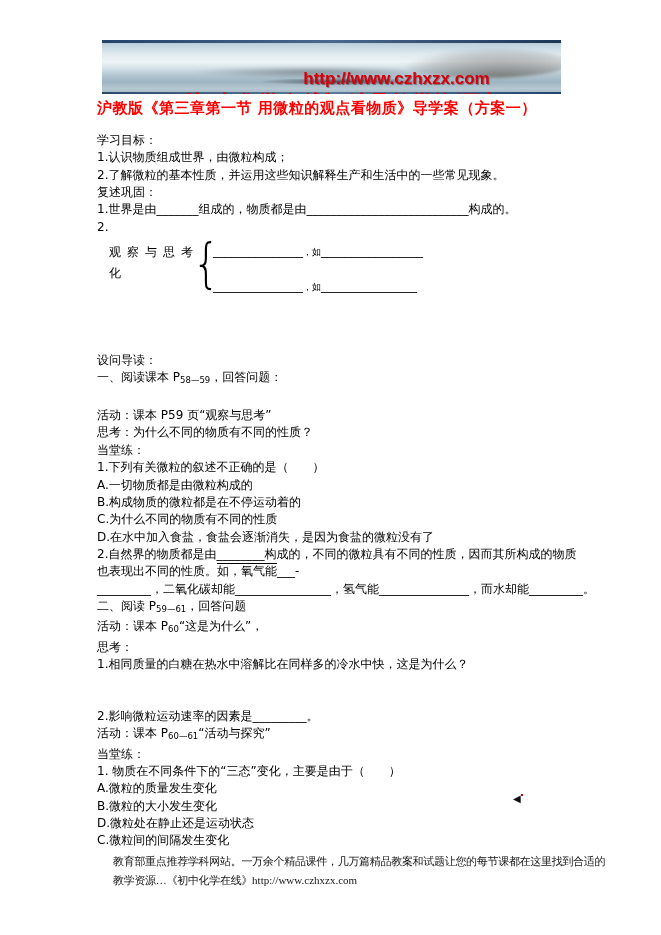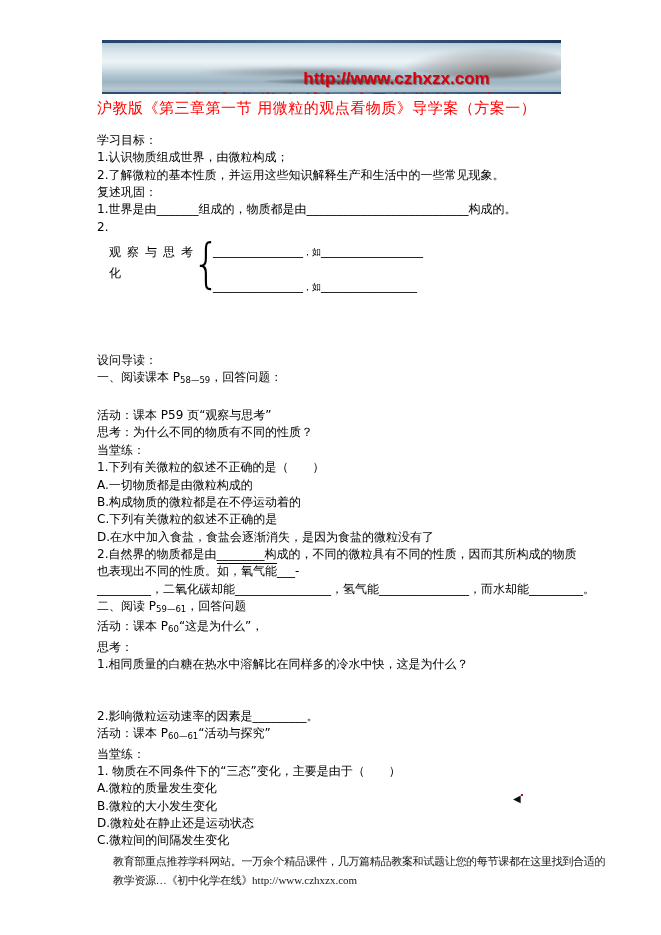--- a/index.html
+++ b/index.html
@@ -22,21 +22,21 @@
   .banner .rocks{position:absolute;left:160px;top:38px;width:160px;height:7px;border-radius:50%;
     background:radial-gradient(ellipse,rgba(30,34,40,0.65),transparent 75%);filter:blur(0.5px);}
   .banner-line1{position:absolute;left:0;top:5px;width:100%;text-align:center;
     font-size:21px;font-weight:bold;font-style:italic;color:#e8000a;letter-spacing:1px;
     text-shadow:1px 1px 0 rgba(90,0,0,0.5);white-space:nowrap;margin-top:44px;}
   .banner-line2{position:absolute;left:0;top:29px;width:100%;text-align:center;padding-left:130px;
     box-sizing:border-box;font-size:17px;font-weight:bold;color:#d4000c;
     text-shadow:1px 1px 0 rgba(90,0,0,0.4);white-space:nowrap;font-family:"Liberation Sans",sans-serif;}
 
   
-  .page-title{position:absolute;left:97px;top:99px;font-size:15px;font-weight:normal;color:#ff0000;
+  .page-title{position:absolute;left:97px;top:99px;font-size:15px;font-weight:bold;color:#ff0000;
     white-space:nowrap;letter-spacing:0.5px;font-family:"DejaVu Sans",sans-serif;}
 
   
   .content{position:absolute;left:97px;top:132px;width:560px;font-size:12px;line-height:17.35px;
     white-space:nowrap;font-family:"DejaVu Sans","Liberation Sans",sans-serif;}
   .line{min-height:17.35px;}
   sub.pg{font-size:8.5px;vertical-align:-2px;letter-spacing:0;}
   .overlined{text-decoration:overline;}
 
   
@@ -101,21 +101,21 @@
 
     <div class="line">设问导读：</div>
     <div class="line"><span>一、阅读课本 P</span><sub class="pg">58—59</sub><span>，回答问题：</span></div>
     <div class="line"></div>
     <div class="line">活动：课本 P59 页“观察与思考”</div>
     <div class="line">思考：为什么不同的物质有不同的性质？</div>
     <div class="line">当堂练：</div>
     <div class="line">1.下列有关微粒的叙述不正确的是（　　）</div>
     <div class="line">A.一切物质都是由微粒构成的</div>
     <div class="line">B.构成物质的微粒都是在不停运动着的</div>
-    <div class="line">C.下列有关微粒的叙述不正确的是</div>
+    <div class="line">C.为什么不同的物质有不同的性质</div>
     <div class="line">D.在水中加入食盐，食盐会逐渐消失，是因为食盐的微粒没有了</div>
     <div class="line">2.自然界的物质都是由________构成的，不同的微粒具有不同的性质，因而其所构成的物质</div>
     <div class="line"><span>也表现出不同的性质。</span><span class="overlined">如，氧气能</span><span>___-</span></div>
     <div class="line">_________，二氧化碳却能________________，氢气能_______________，而水却能_________。</div>
     <div class="line"><span>二、阅读 P</span><sub class="pg">59—61</sub><span>，回答问题</span></div>
     <div class="line"><span>活动：课本 P</span><sub class="pg">60</sub><span>“这是为什么”，</span></div>
     <div class="line">思考：</div>
     <div class="line">1.相同质量的白糖在热水中溶解比在同样多的冷水中快，这是为什么？</div>
     <div class="line"></div>
     <div class="line"></div>

